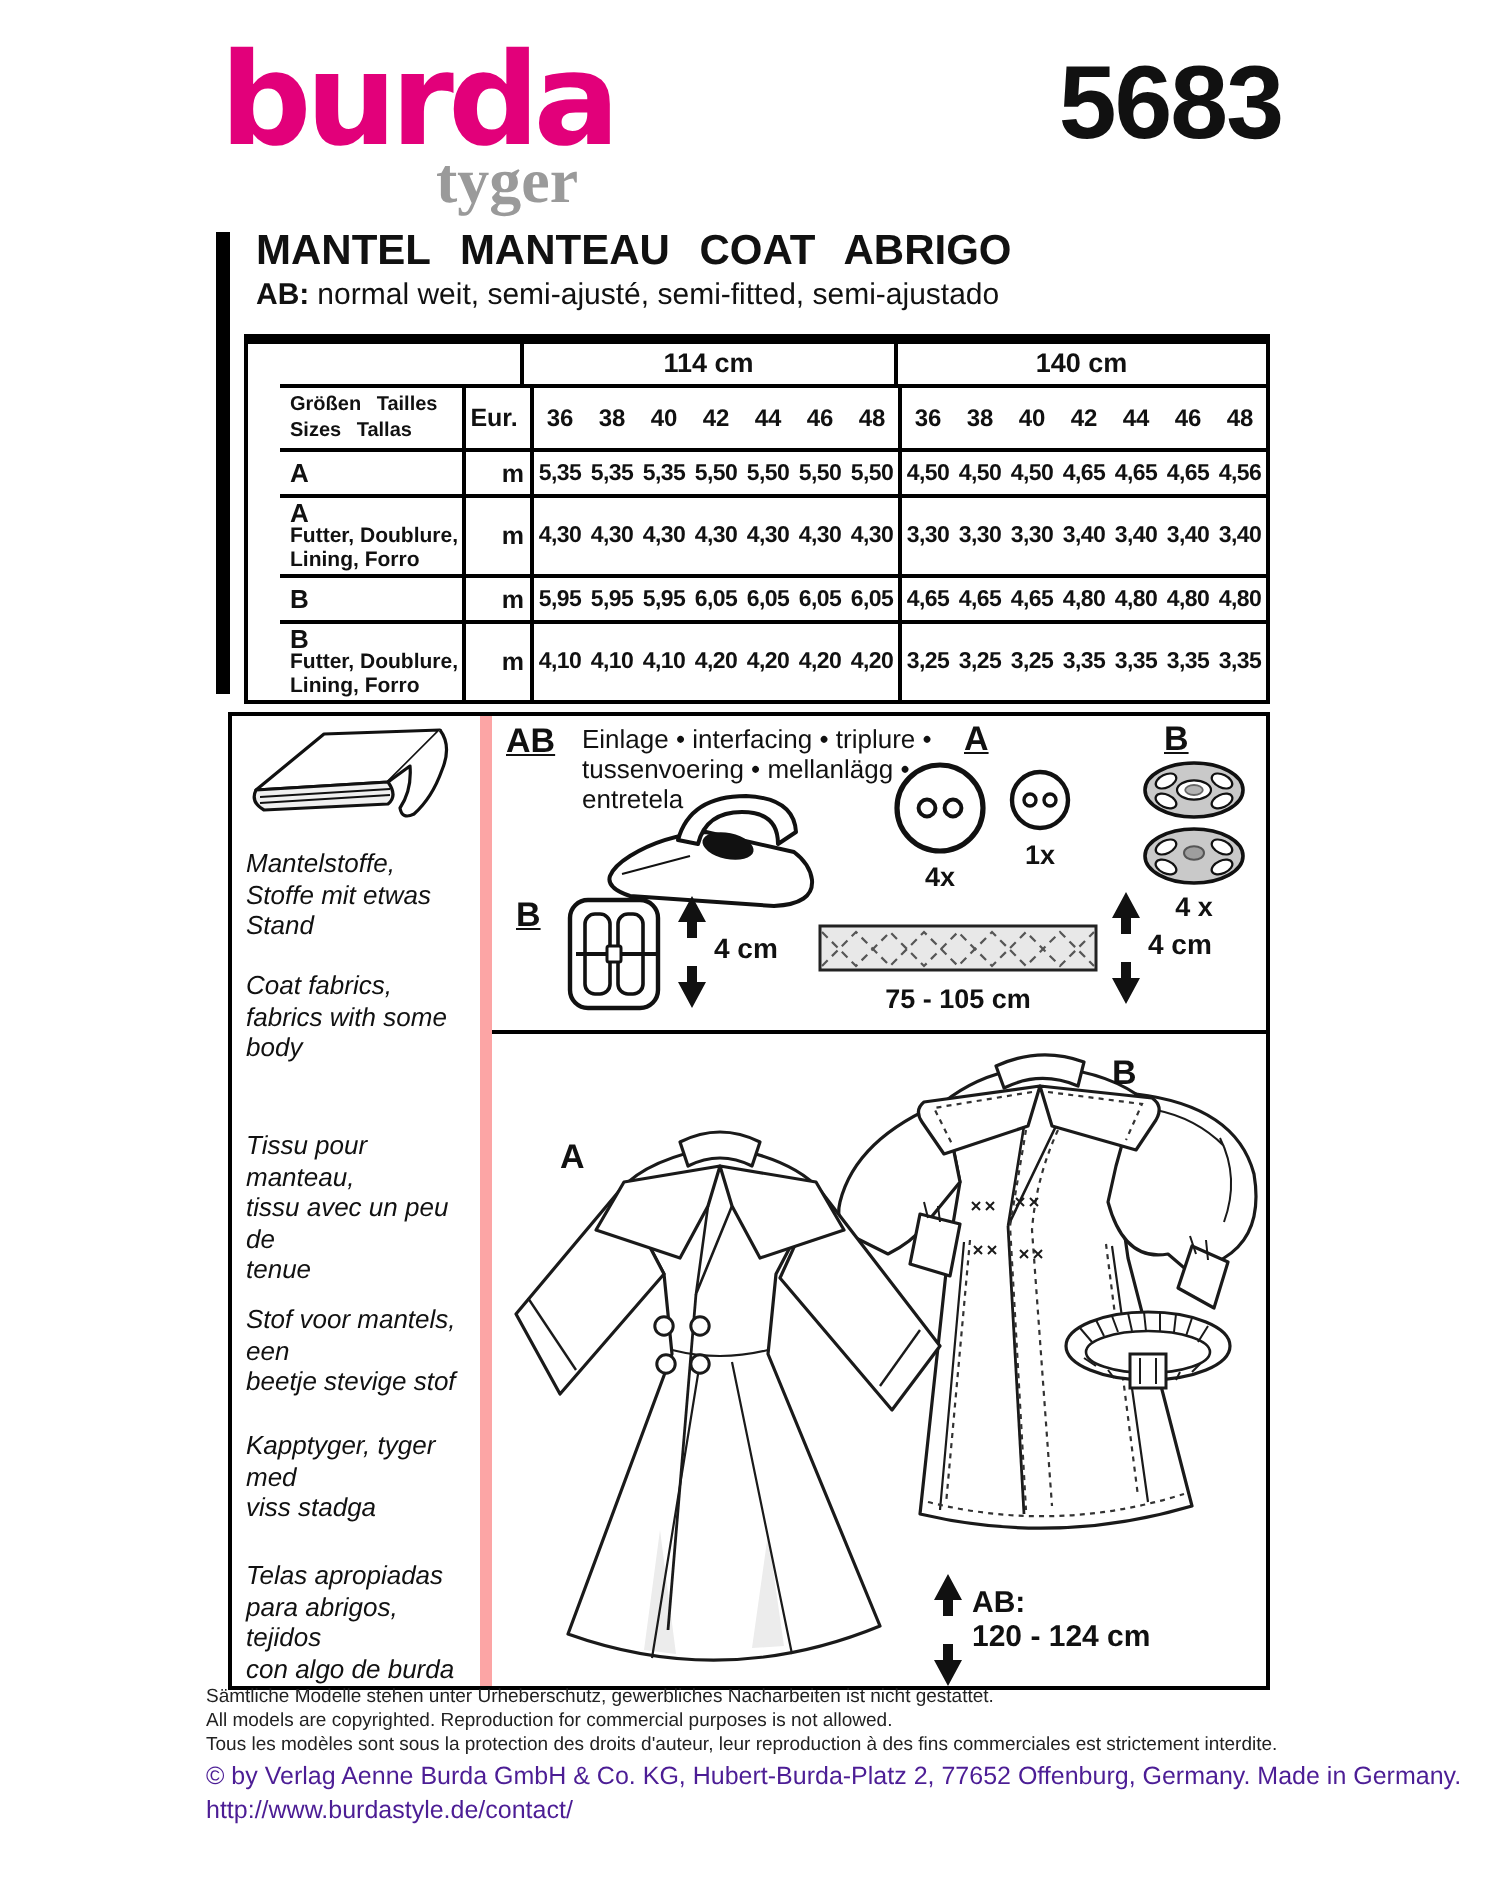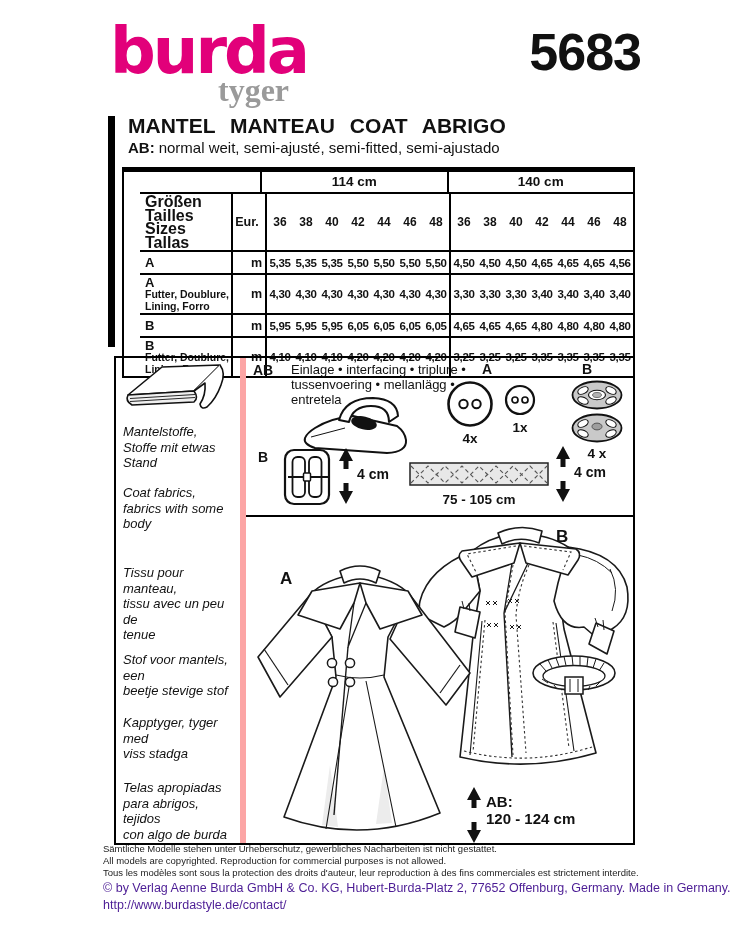--- a/index.html
+++ b/index.html
@@ -23,39 +23,39 @@
   .trow{display:flex;border-bottom:2px solid #000;align-items:stretch;margin-left:16px;}
   .trow:last-child{border-bottom:none;}
   .rh1{min-height:20px;} .rh2{min-height:30px;} .rs{min-height:21px;} .rd{min-height:35px;}
   .h1l{width:120px;border-right:2px solid #000;}
   .h1g{flex:1;text-align:center;font-size:13.5px;line-height:20px;}
   .h1g.g1{border-right:2px solid #000;}
   .cl{width:84px;border-right:2px solid #000;padding:1px 2px 1px 5px;display:flex;
       flex-direction:column;justify-content:center;}
   .cl .lab{font-size:13px;line-height:13px;}
   .cl .sub{font-size:10.5px;line-height:11.5px;white-space:pre-line;}
-  .cl .corner{font-size:16px;line-height:13.5px;word-spacing:5px;}
+  .cl .corner{font-size:10px;line-height:13.5px;word-spacing:5px;}
   .ce{width:34px;border-right:2px solid #000;display:flex;align-items:center;
       justify-content:flex-end;padding-right:3px;box-sizing:border-box;font-size:12.5px;}
   .ce.cc{justify-content:center;padding-right:4px;}
   .cg{flex:1;display:flex;align-items:center;}
   .cg.g1{border-right:2px solid #000;}
   .sz{flex:1;text-align:center;font-size:12px;}
   .vc{flex:1;text-align:center;font-size:11.5px;letter-spacing:-0.3px;}
   
   .mainbox{position:absolute;left:114px;top:356px;width:521px;height:489px;
       border:2.5px solid #000;box-sizing:border-box;display:flex;}
   .leftcol{width:124px;border-right:6px solid #fca5a5;position:relative;flex:none;font-style:italic;}
   .rightcol{flex:1;position:relative;}
   .fab{position:absolute;left:7px;width:114px;font-size:13px;line-height:15.5px;
       white-space:pre-line;}
   .notions{position:absolute;left:0;top:0;right:0;height:157px;border-bottom:2px solid #000;}
   .drawarea{position:absolute;left:0;top:159px;right:0;bottom:0;}
   .abs{position:absolute;}
-  .blab{font-size:14px;font-weight:bold;line-height:15px;}
+  .blab{font-size:17px;font-weight:bold;line-height:15px;text-decoration:underline;}
   .cnt{font-size:13.5px;font-weight:bold;text-align:center;}
   .meas{font-size:14px;font-weight:bold;}
   .dlab{font-size:17px;font-weight:bold;}
   .dlen{font-size:15px;font-weight:bold;line-height:17px;}
   .n-int{font-size:13px;line-height:15px;}
   
   .f-s{position:absolute;left:103px;font-size:9.5px;color:#222;white-space:nowrap;}
   .f-b{position:absolute;left:103px;font-size:12.5px;color:#4c1d95;white-space:nowrap;}
 </style>
 </head>

